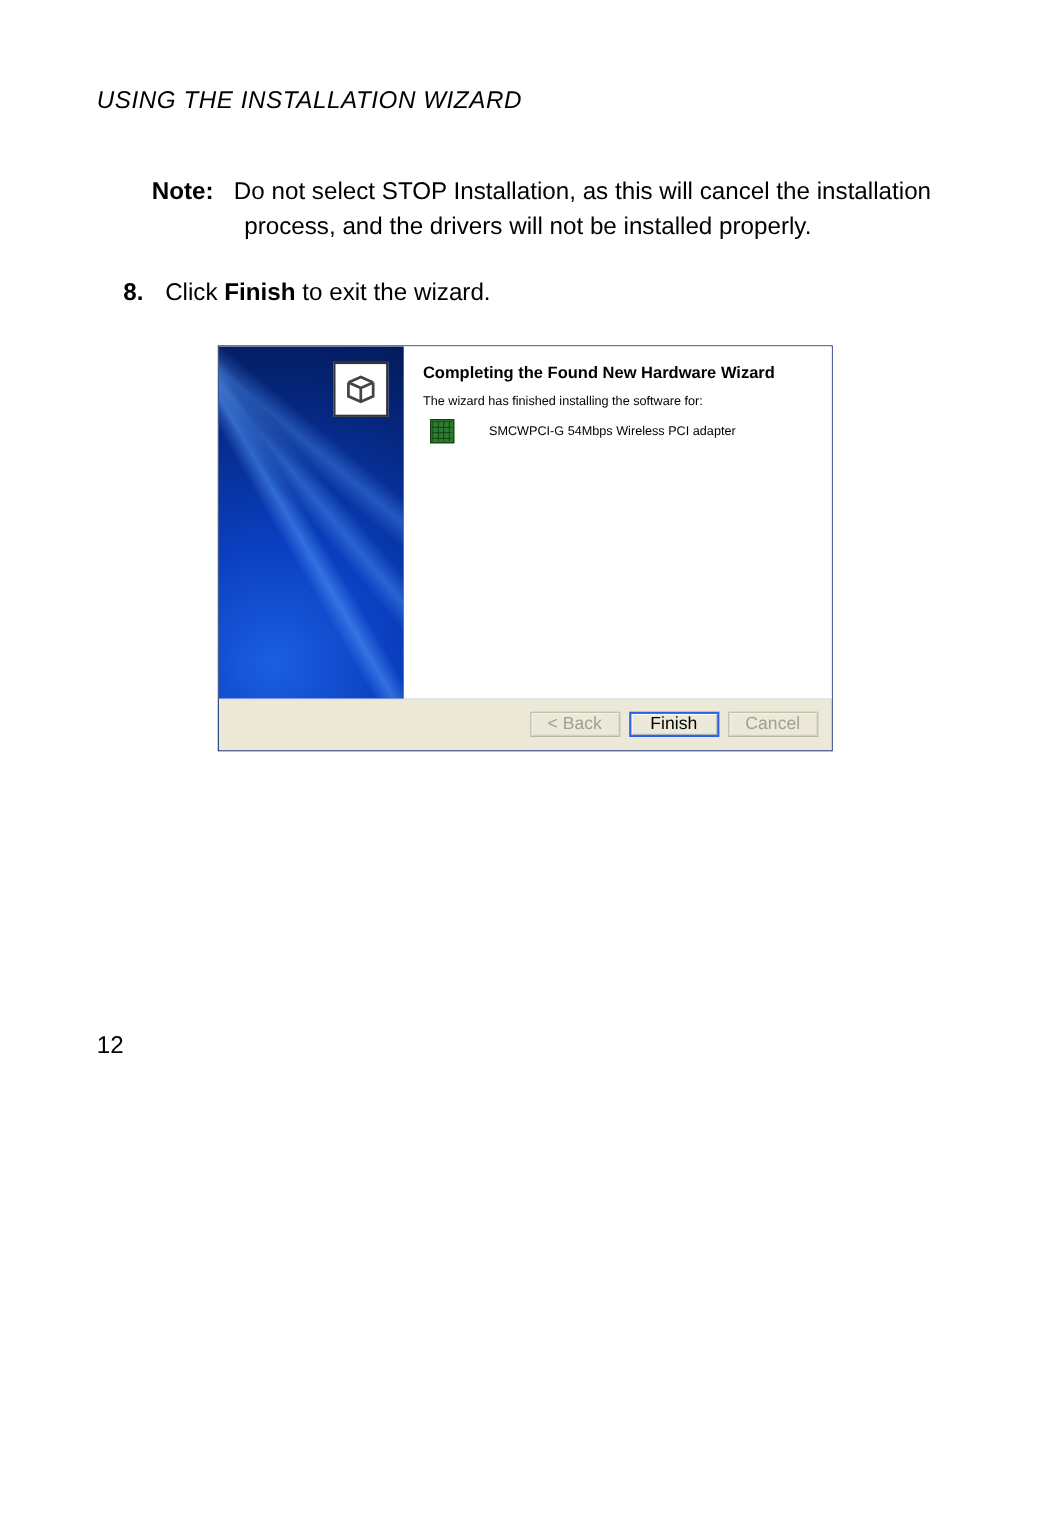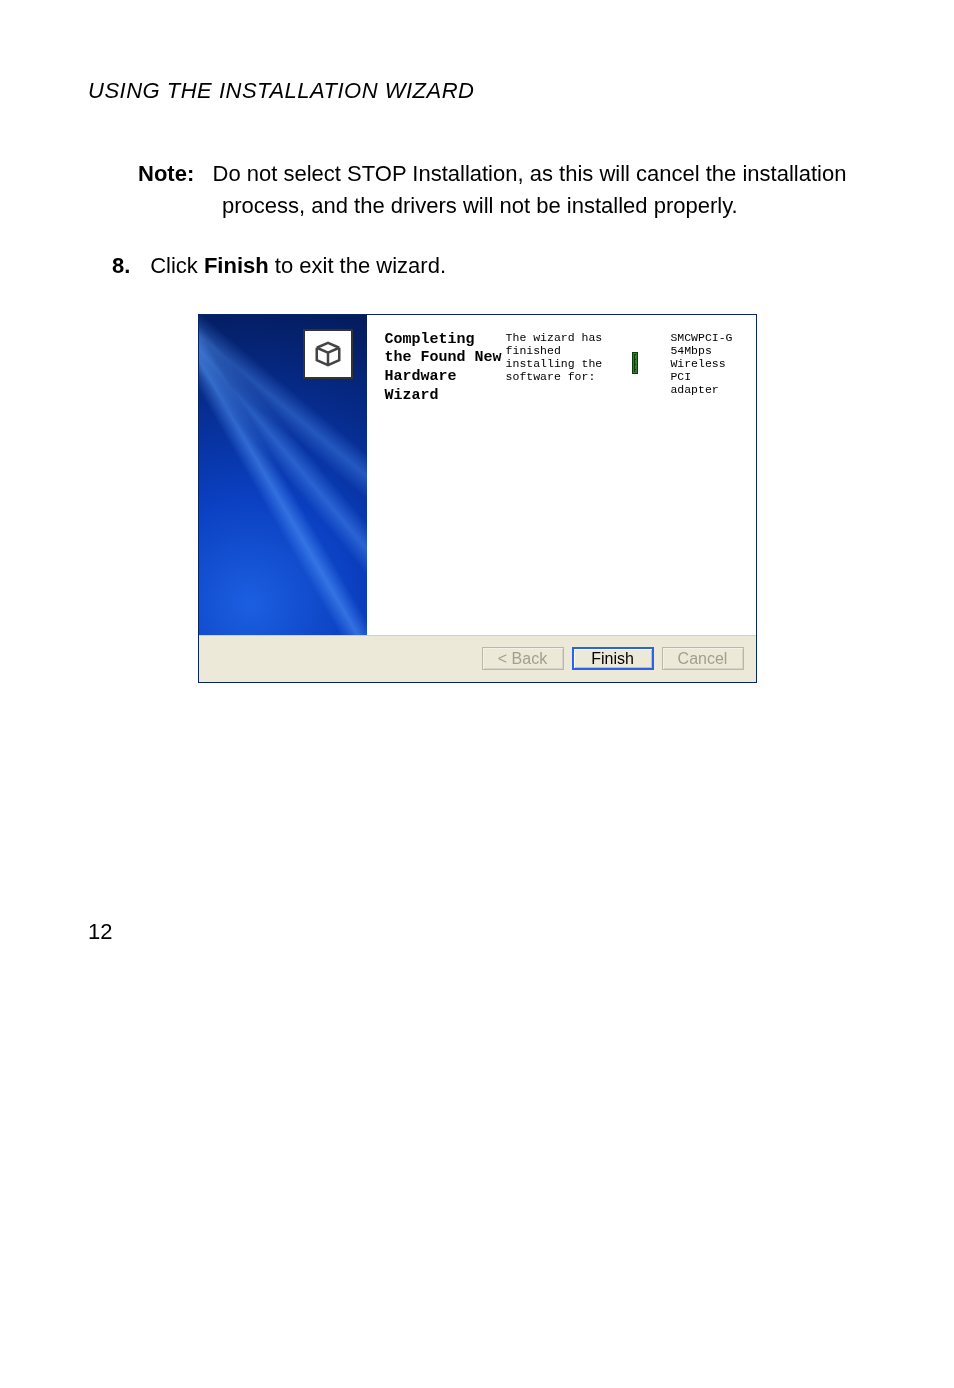--- a/index.html
+++ b/index.html
@@ -111,22 +111,21 @@
     display: flex;
     align-items: center;
     justify-content: center;
   }
   .badge svg { width: 30px; height: 30px; }
 
   .content-pane {
     flex: 1;
     padding: 16px 14px 10px 18px;
     display: flex;
-    flex-direction: row;
-    font-family: Liberation Mono, monospace;
+    flex-direction: column;
   }
   .wiz-title {
     font-size: 15px;
     font-weight: bold;
     line-height: 1.25;
     margin-bottom: 10px;
   }
   .wiz-sub {
     font-size: 11.5px;
     margin-bottom: 10px;
@@ -192,21 +191,21 @@
     box-shadow: inset 1px 1px 0 #f4f2e8, inset -1px -1px 0 #d6d4c8;
   }
   .win-btn.default {
     border: 2px solid #2a62e8;
     box-shadow: inset 1px 1px 0 #fff, inset -1px -1px 0 #c0c0b0;
   }
 
   .page-number {
     position: absolute;
     left: 88px;
-    bottom: 82px;
+    bottom: 64px;
     font-size: 22px;
   }
 </style>
 </head>
 <body>
 
 <div class="page">
   <div class="running-head">USING THE INSTALLATION WIZARD</div>
 
   <div class="note-block">

